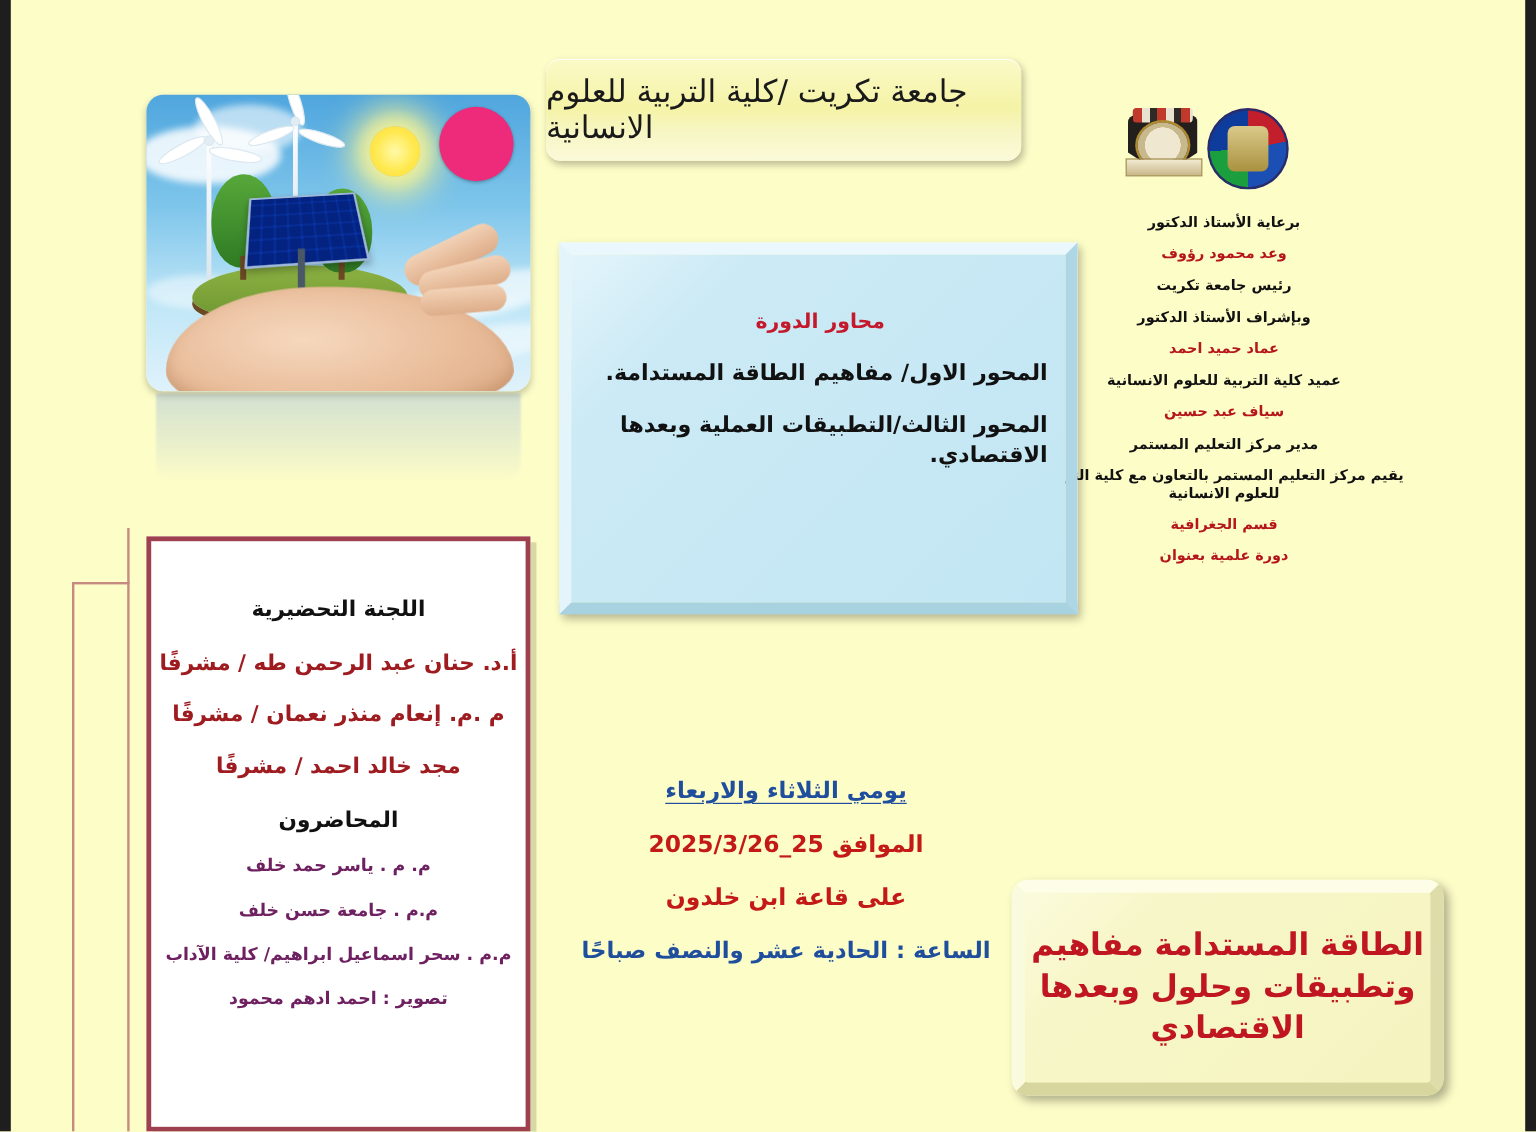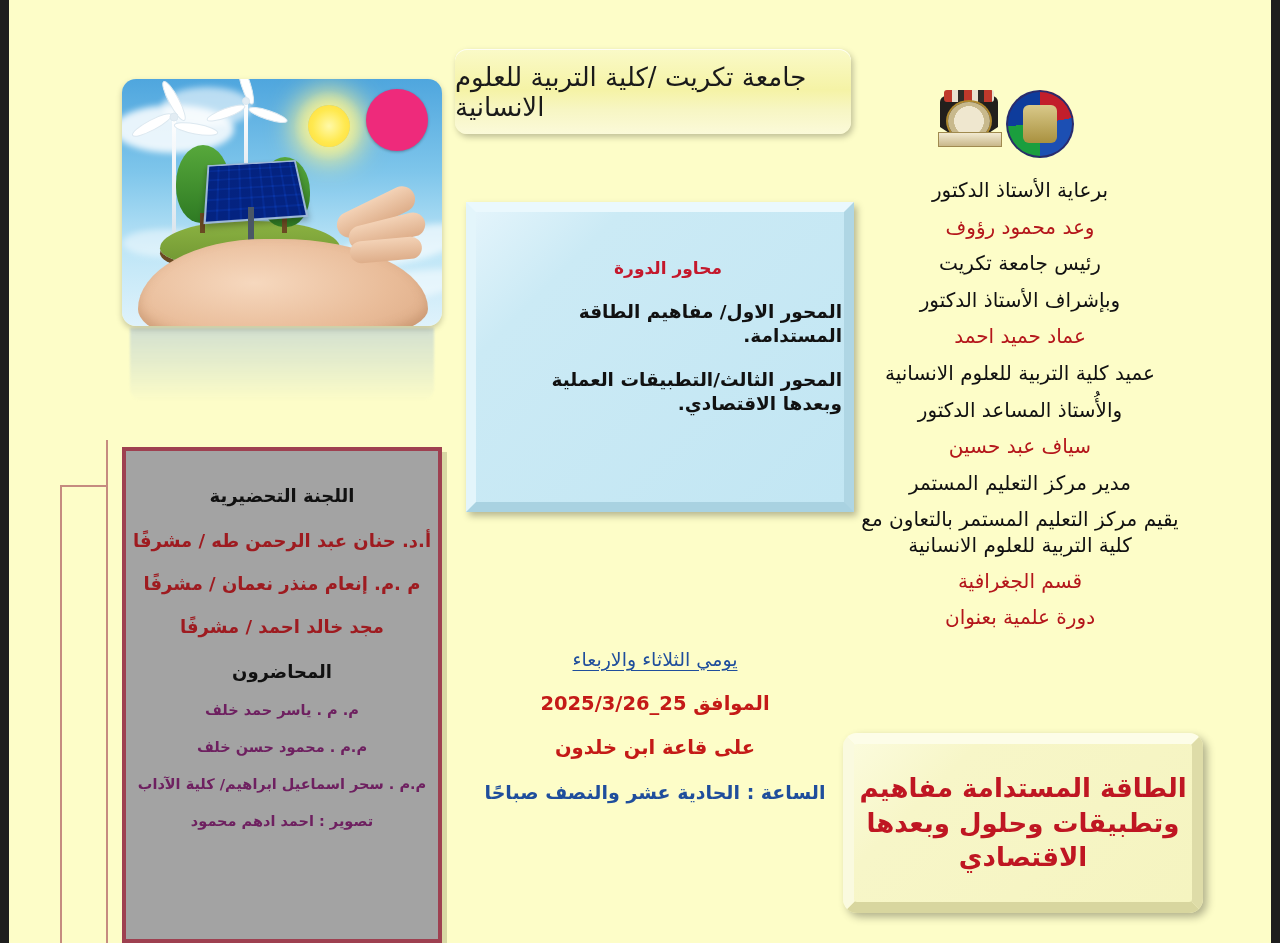--- a/index.html
+++ b/index.html
@@ -112,58 +112,58 @@
       background:radial-gradient(circle,#EFE7CF 0 52%,#C8B98C 53% 100%);box-shadow:0 0 0 2px #B08A2E;}
   .logo-shield .ribbon{position:absolute;left:2px;top:42px;width:62px;height:13px;
       background:linear-gradient(#F2EAD2,#C9B88A);border:1px solid #A08A4F;}
   .logo-shield .top{position:absolute;left:8px;top:0px;width:50px;height:12px;
       background:repeating-linear-gradient(90deg,#C0392B 0 8px,#E8E2D0 8px 14px,#2E2B27 14px 20px);
       border-radius:3px;}
 
   
   .right-col{position:absolute;left:860px;top:178px;width:320px;z-index:6;
              text-align:center;direction:rtl;}
-  .right-col .ln{font-size:20px;font-weight:normal;color:#111;line-height:1.28;margin:0 0 11px 0;}
+  .right-col .ln{font-size:12px;font-weight:bold;color:#111;line-height:1.28;margin:0 0 11px 0;}
   .right-col .ln.red{color:#B4161B;}
   .right-col .ln.two{line-height:1.26;margin-bottom:11px;}
 
   
   .blue-box{
-    position:absolute;left:466px;top:202px;width:388px;height:310px;z-index:6;
+    position:absolute;left:466px;top:202px;width:432px;height:310px;z-index:6;
     background:linear-gradient(135deg,#E3F4FB 0%,#CBEAF5 22%,#C2E6F3 100%);
     border-top:10px solid #EAF8FD;border-left:10px solid #E3F5FB;
     border-right:10px solid #AFD6E4;border-bottom:10px solid #A9D2E1;
     box-sizing:border-box;
     box-shadow:3px 4px 7px rgba(0,0,0,.28);
     direction:rtl;
-    padding:46px 2px 0 18px;
+    padding:46px 15px 0 18px;
   }
   .blue-box .title{font-size:17px;font-weight:bold;color:#C4182C;text-align:center;margin-bottom:22px;}
   .blue-box .item{font-size:18.5px;font-weight:bold;color:#111;text-align:right;
                   line-height:1.32;margin-bottom:19px;}
 
   
   .committee{
     position:absolute;left:122px;top:447px;width:320px;height:496px;z-index:6;
-    background:#a3a3a3;
+    background:#ffffff;
     border:4px solid #9E4050;
     box-sizing:border-box;
     box-shadow:5px 5px 0 0 rgba(170,170,120,.45);
     direction:rtl;text-align:center;
-    padding-top:34px;
+    padding-top:46px;
   }
   .committee .hdr{font-size:18px;font-weight:bold;color:#111;margin-bottom:24px;}
   .committee .hdr2{font-size:18px;font-weight:bold;color:#111;margin:24px 0 20px 0;}
   .committee .nm{font-size:18px;font-weight:bold;color:#9E1B20;margin-bottom:22px;}
   .committee .nm2{font-size:14.5px;font-weight:bold;color:#6E2060;margin-bottom:21px;}
 
   
   .dates{position:absolute;left:470px;top:648px;width:370px;z-index:6;
          direction:rtl;text-align:center;}
-  .dates .d-underline{font-size:19px;font-weight:normal;color:#1F4E9C;
+  .dates .d-underline{font-size:19px;font-weight:bold;color:#1F4E9C;
        text-decoration:underline;text-underline-offset:4px;margin-bottom:22px;}
   .dates .d-red{font-size:19.5px;font-weight:bold;color:#C41A17;margin-bottom:21px;}
   .dates .d-blue{font-size:19px;font-weight:bold;color:#1F4E9C;line-height:1.3;}
 
   
   .plaque{
     position:absolute;left:843px;top:733px;width:360px;height:180px;z-index:6;
     background:linear-gradient(135deg,#FBFBDC 0%,#F7F6C8 25%,#F5F4C0 100%);
     border-top:11px solid #FDFDE8;border-left:11px solid #FAFADF;
     border-right:11px solid #DEDCA8;border-bottom:11px solid #D8D69F;
@@ -247,42 +247,41 @@
     </div>
   </div>
 
   <div class="right-col">
     <p class="ln">برعاية الأستاذ الدكتور</p>
     <p class="ln red">وعد محمود رؤوف</p>
     <p class="ln">رئيس جامعة تكريت</p>
     <p class="ln">وبإشراف الأستاذ الدكتور</p>
     <p class="ln red">عماد حميد احمد</p>
     <p class="ln">عميد كلية التربية للعلوم الانسانية</p>
-    <p class="ln">والأُستاذ المساعد الدكتور</p>
     <p class="ln red">سياف عبد حسين</p>
     <p class="ln">مدير مركز التعليم المستمر</p>
     <p class="ln two">يقيم مركز التعليم المستمر بالتعاون مع كلية التربية للعلوم الانسانية</p>
     <p class="ln red">قسم الجغرافية</p>
     <p class="ln red">دورة علمية بعنوان</p>
   </div>
 
   <div class="blue-box">
     <div class="title">محاور الدورة</div>
     <div class="item">المحور الاول/ مفاهيم الطاقة المستدامة.</div>
     <div class="item">المحور الثالث/التطبيقات العملية وبعدها الاقتصادي.</div>
   </div>
 
   <div class="committee">
     <div class="hdr">اللجنة التحضيرية</div>
     <div class="nm">أ.د. حنان عبد الرحمن طه / مشرفًا</div>
     <div class="nm">م .م. إنعام منذر نعمان / مشرفًا</div>
     <div class="nm">مجد خالد احمد / مشرفًا</div>
     <div class="hdr2">المحاضرون</div>
     <div class="nm2">م. م . ياسر حمد خلف</div>
-    <div class="nm2">م.م . محمود حسن خلف</div>
+    <div class="nm2">م.م . جامعة حسن خلف</div>
     <div class="nm2">م.م . سحر اسماعيل ابراهيم/ كلية الآداب</div>
     <div class="nm2">تصوير : احمد ادهم محمود</div>
   </div>
 
   <div class="dates">
     <div class="d-underline">يومي الثلاثاء والاربعاء</div>
     <div class="d-red">الموافق  25_2025/3/26</div>
     <div class="d-red">على قاعة ابن خلدون</div>
     <div class="d-blue">الساعة : الحادية عشر والنصف صباحًا</div>
   </div>

